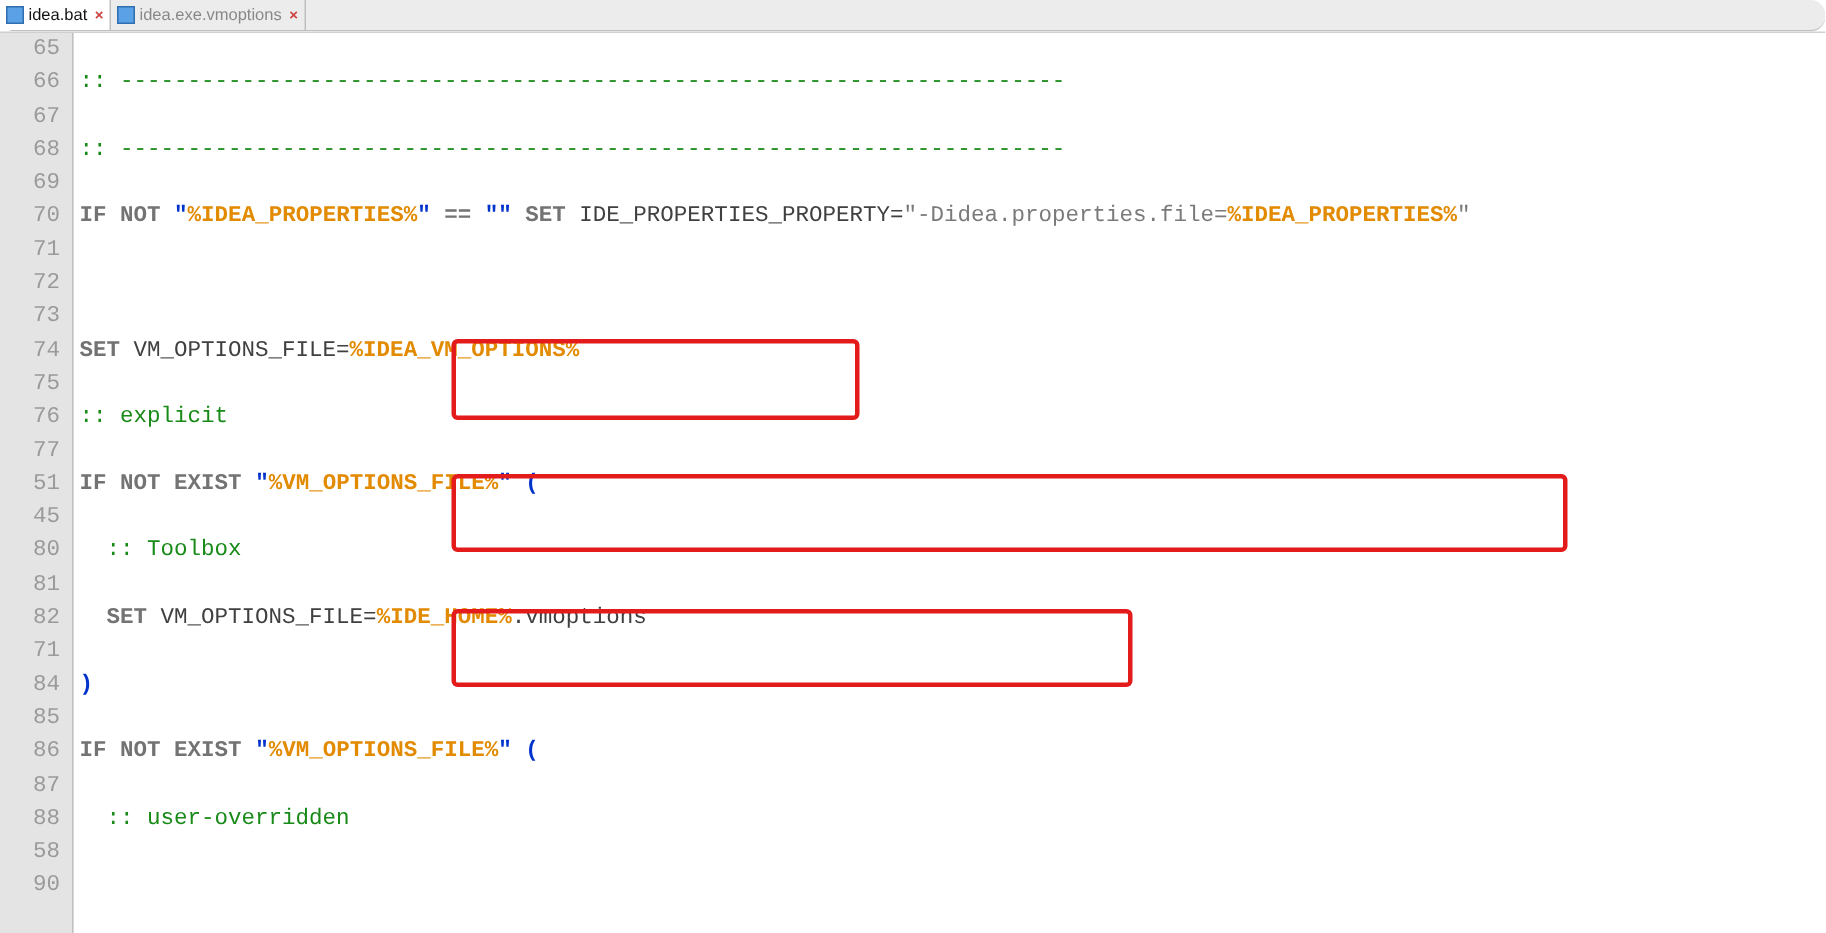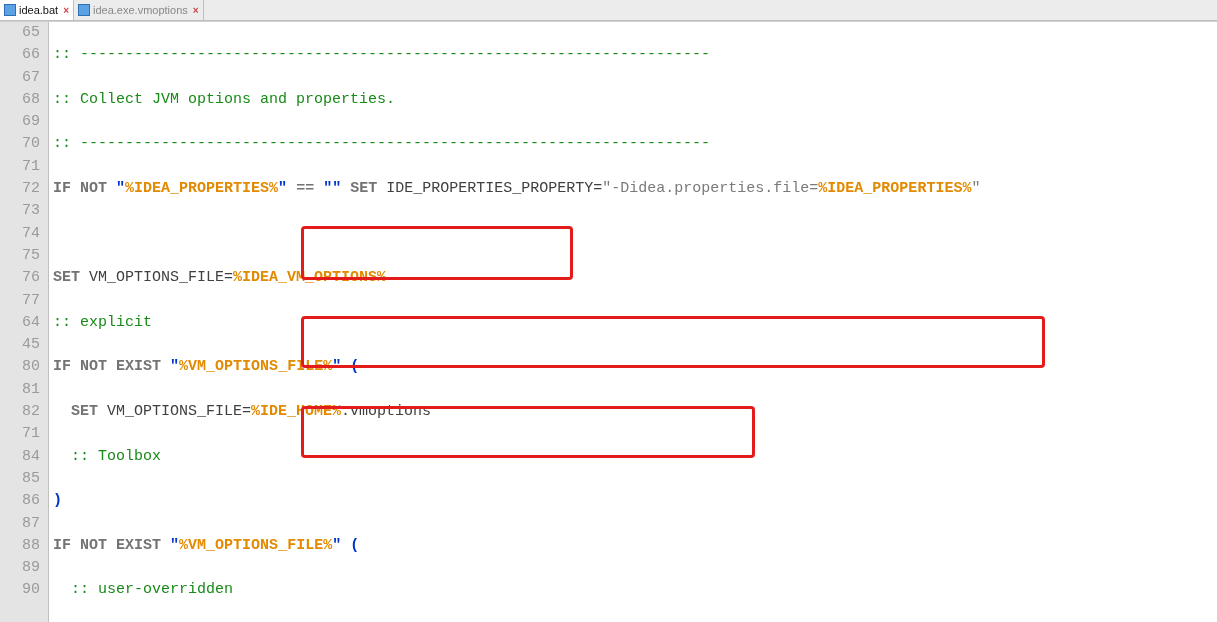--- a/index.html
+++ b/index.html
@@ -1,21 +1,21 @@
 <!DOCTYPE html>
 <html><head>
 <meta charset="utf-8">
 <style>
   html,body{margin:0;padding:0;width:1217px;height:622px;overflow:hidden;
     font-family:"Consolas","Courier New",monospace;font-size:15px;
     background:#fff;color:#000;}
   
   .tabbar{height:20px;background:#ececec;border-bottom:1px solid #bfbfbf;
     display:flex;align-items:stretch;padding:0;font-size:11px;
-    font-family:"Tahoma","SimSun",sans-serif;user-select:none;}
+    font-family:"Tahoma","SimSun",sans-serif;user-select:none;border-radius:10px;}
   .tab{display:flex;align-items:center;padding:0 4px;border-right:1px solid #bfbfbf;
     background:#ececec;color:#888;cursor:pointer;gap:3px;}
   .tab.active{background:#fff;color:#111;}
   .tab .file-icon{display:inline-block;width:10px;height:10px;background:#5aa1e6;
     border:1px solid #2f6fb0;position:relative;}
   .tab .close{color:#c44;font-weight:bold;font-size:10px;margin-left:2px;}
   
   .editor{display:flex;height:602px;border-top:1px solid #d0d0d0;}
   .gutter{background:#e4e4e4;color:#9a9a9a;text-align:right;
     padding:0 8px 0 6px;border-right:1px solid #c0c0c0;line-height:22.3px;
@@ -63,45 +63,44 @@
       <div>68</div>
       <div>69</div>
       <div>70</div>
       <div>71</div>
       <div>72</div>
       <div>73</div>
       <div>74</div>
       <div>75</div>
       <div>76</div>
       <div>77</div>
-      <div>64</div>
+      <div>51</div>
       <div>45</div>
       <div>80</div>
       <div>81</div>
       <div>82</div>
       <div>71</div>
       <div>84</div>
       <div>85</div>
       <div>86</div>
       <div>87</div>
       <div>88</div>
-      <div>89</div>
+      <div>58</div>
       <div>90</div>
     </div>
   <div class="code">
 <div class="line"><span class="c-comment">:: ----------------------------------------------------------------------</span></div>
-<div class="line"><span class="c-comment">:: Collect JVM options and properties.</span></div>
 <div class="line"><span class="c-comment">:: ----------------------------------------------------------------------</span></div>
 <div class="line"><span class="c-kw">IF</span> <span class="c-kw">NOT</span> <span class="c-blueq">"</span><span class="c-var">%IDEA_PROPERTIES%</span><span class="c-blueq">"</span> <span class="c-kw">==</span> <span class="c-blueq">""</span> <span class="c-kw">SET</span> <span class="c-id">IDE_PROPERTIES_PROPERTY</span><span class="c-id">=</span><span class="c-str"><span>"</span><span>-Didea.properties.file=</span><span class="c-var">%IDEA_PROPERTIES%</span><span>"</span></span></div>
 <div class="line"></div>
 <div class="line"><span class="c-kw">SET</span> <span class="c-id">VM_OPTIONS_FILE</span><span class="c-id">=</span><span class="c-var">%IDEA_VM_OPTIONS%</span></div>
 <div class="line"><span class="c-comment">:: explicit</span></div>
 <div class="line"><span class="c-kw">IF</span> <span class="c-kw">NOT</span> <span class="c-kw">EXIST</span> <span class="c-blueq">"</span><span class="c-var">%VM_OPTIONS_FILE%</span><span class="c-blueq">"</span> <span class="c-paren">(</span></div>
+<div class="line"><span class="c-comment">  :: Toolbox</span></div>
 <div class="line">  <span class="c-kw">SET</span> <span class="c-id">VM_OPTIONS_FILE</span><span class="c-id">=</span><span class="c-var">%IDE_HOME%</span><span class="c-id">.vmoptions</span></div>
-<div class="line"><span class="c-comment">  :: Toolbox</span></div>
 <div class="line"><span class="c-paren">)</span></div>
 <div class="line"><span class="c-kw">IF</span> <span class="c-kw">NOT</span> <span class="c-kw">EXIST</span> <span class="c-blueq">"</span><span class="c-var">%VM_OPTIONS_FILE%</span><span class="c-blueq">"</span> <span class="c-paren">(</span></div>
 <div class="line"><span class="c-comment">  :: user-overridden</span></div>
 
 
 
 
 
 
 

